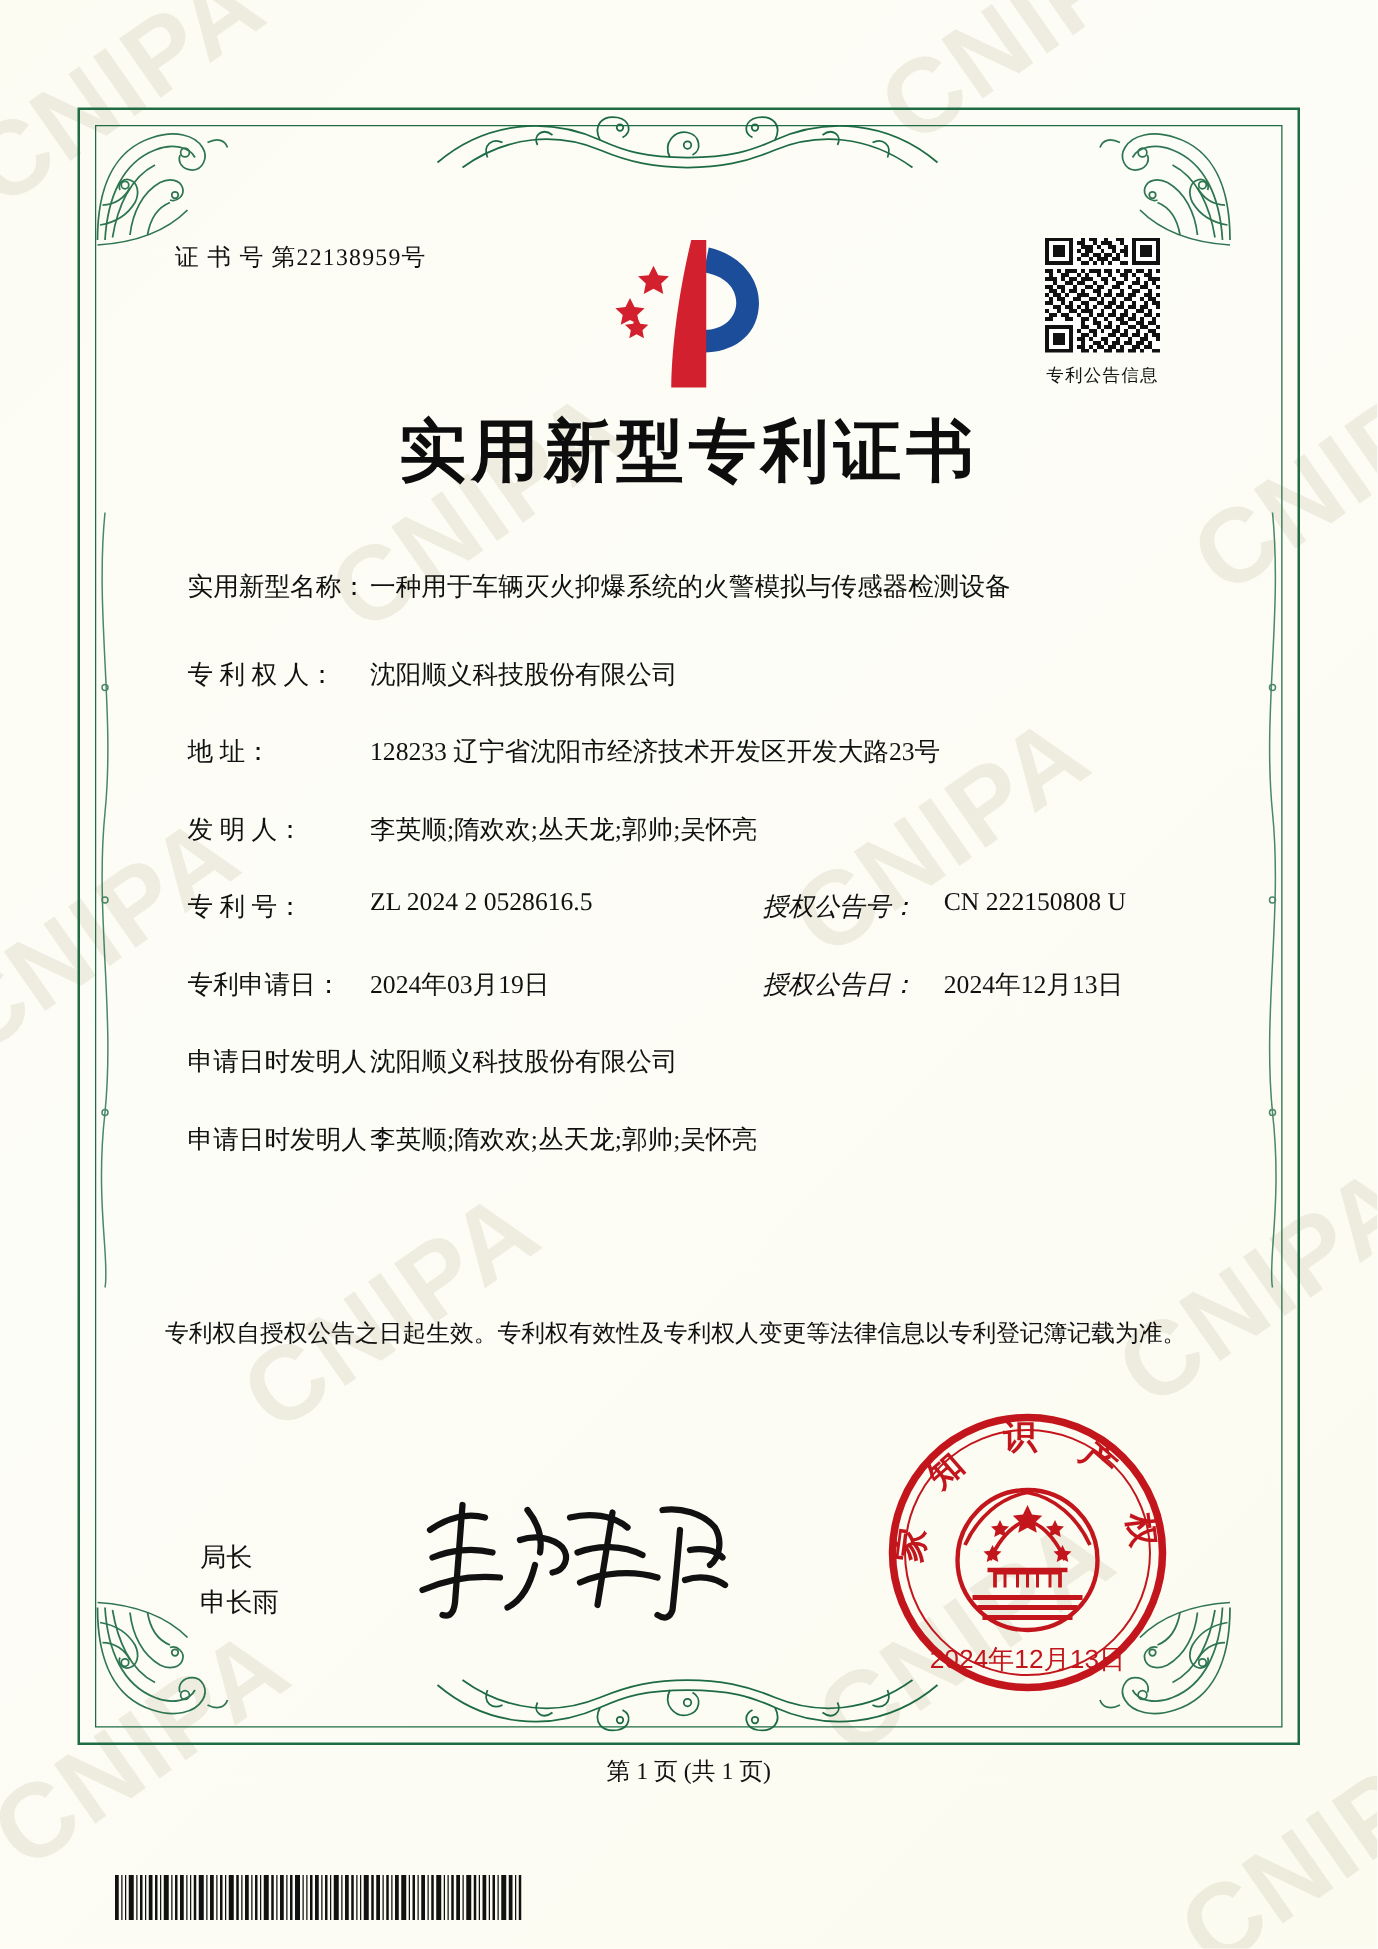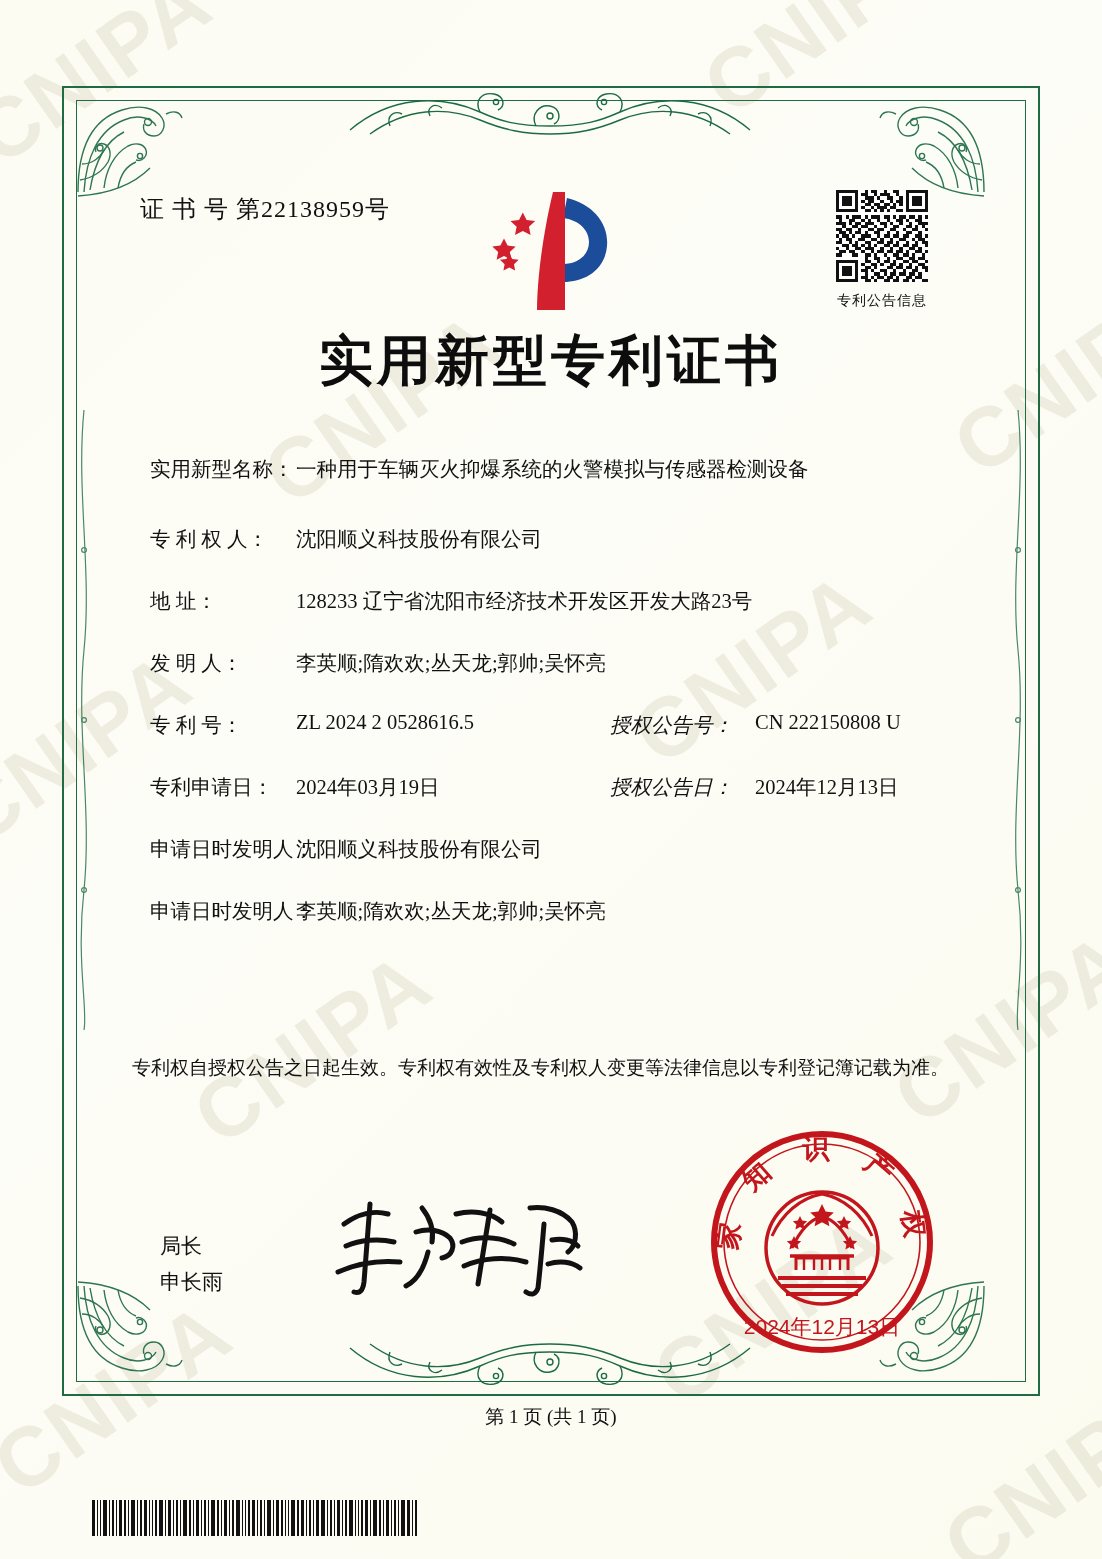--- a/index.html
+++ b/index.html
@@ -108,21 +108,21 @@
     color: #1d6b43;
     opacity: .8;
     transform: scaleX(-1);
   }
   .sidevine-l svg, .sidevine-r svg { width: 100%; height: 100%; }
 
   
   .cert-no {
     position: absolute;
     left: 140px; top: 193px;
-    font-size: 24px;
+    font-size: 19px;
     color: #111;
     letter-spacing: 1px;
   }
 
   .logo {
     position: absolute;
     left: 475px; top: 190px;
     width: 156px; height: 122px;
   }
   .logo svg { width: 100%; height: 100%; display: block; }

